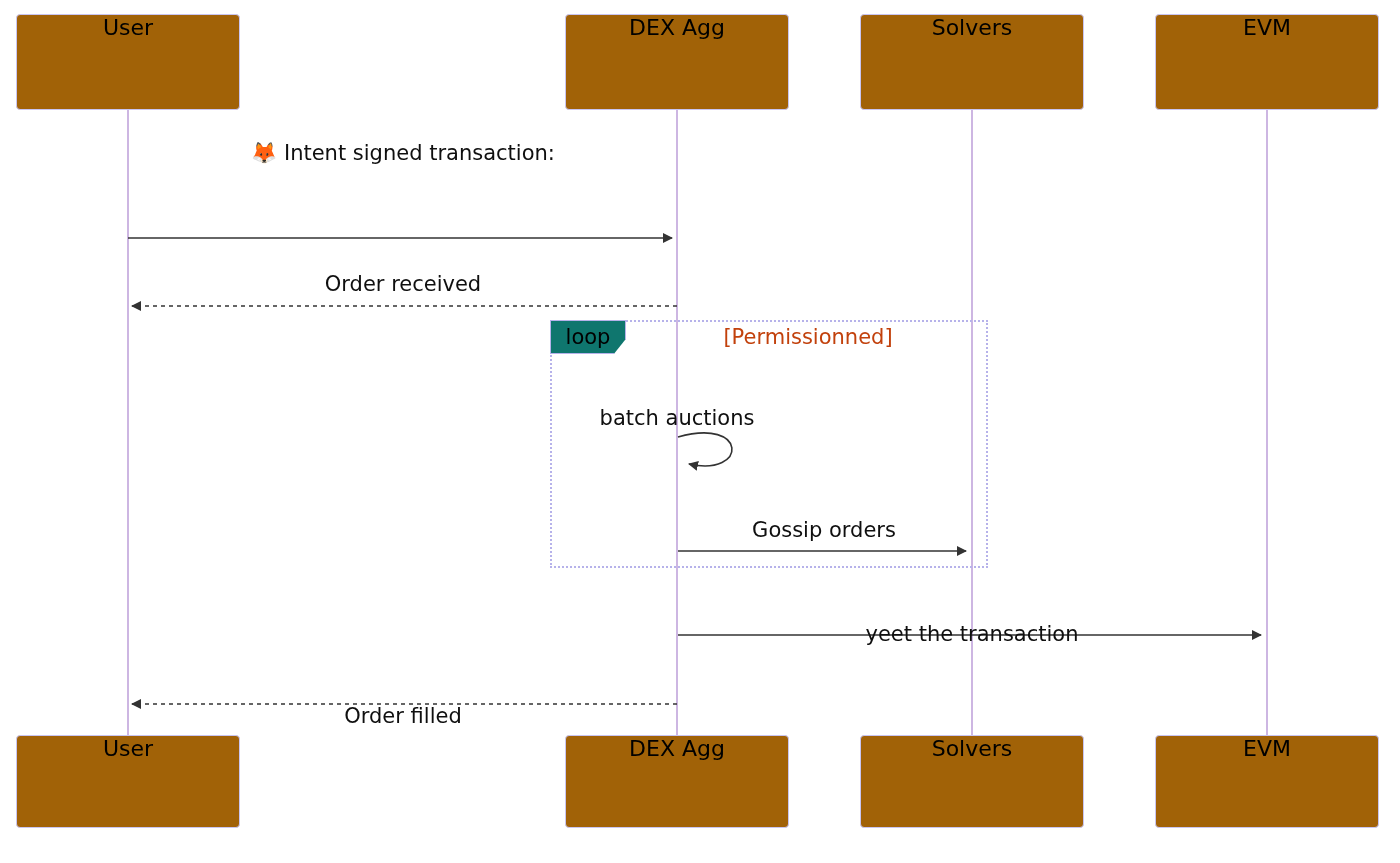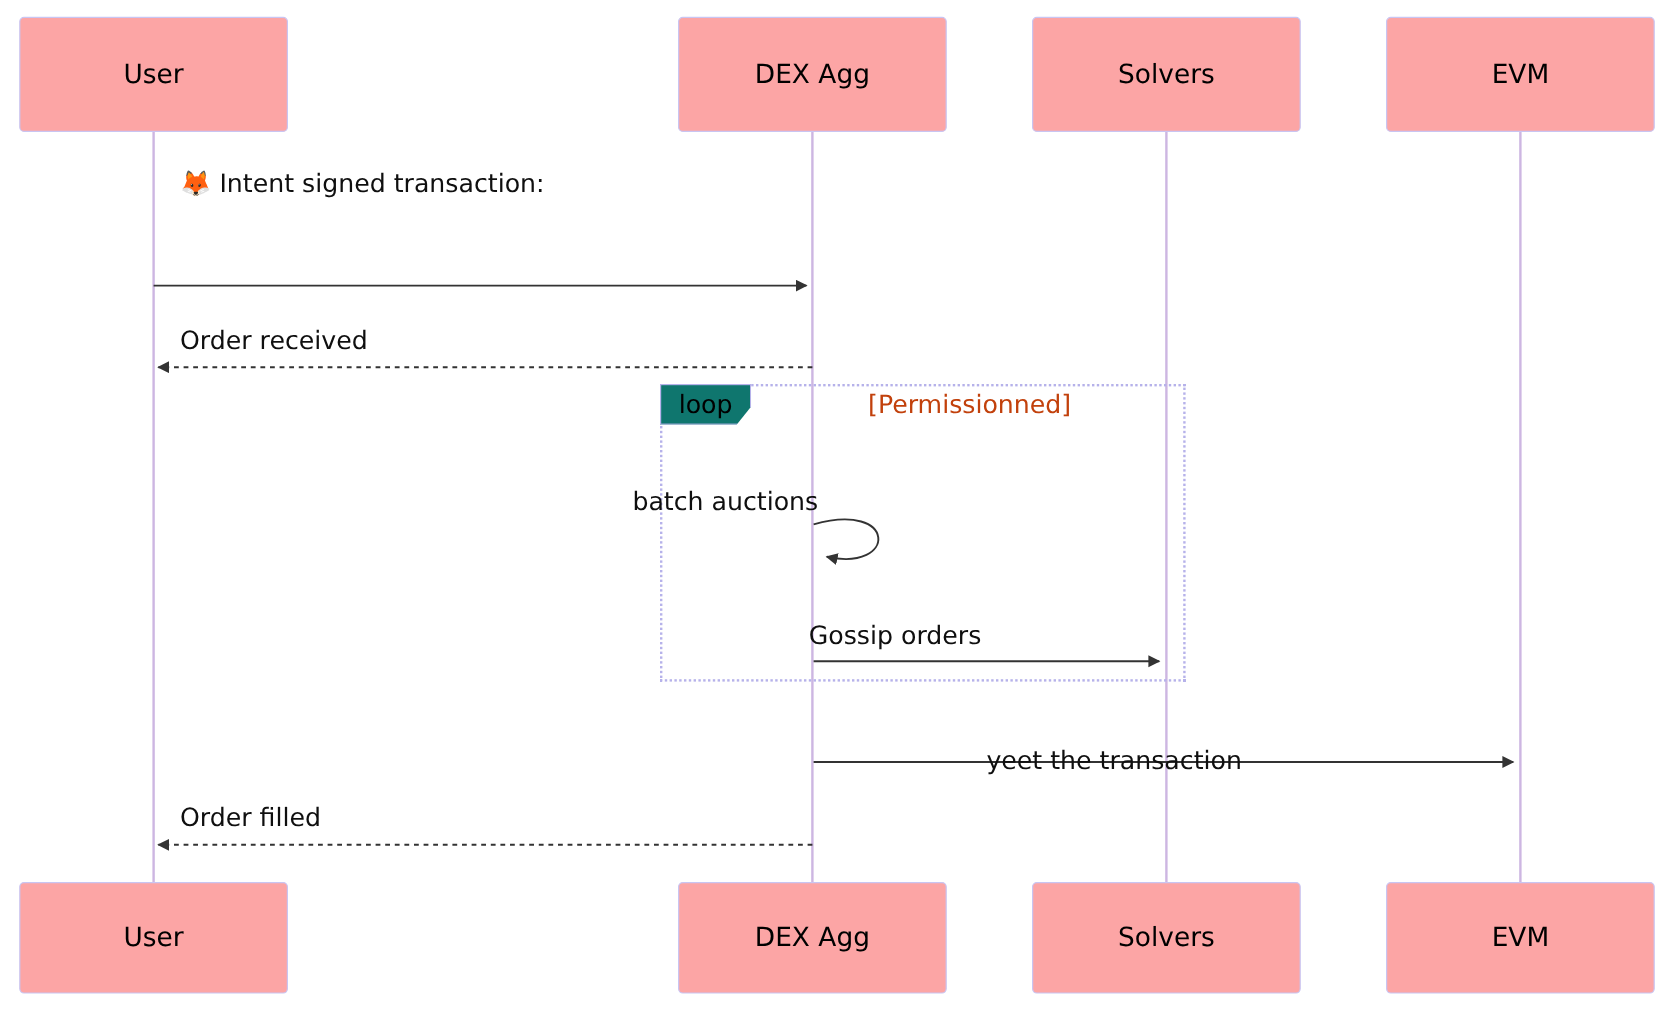--- a/index.html
+++ b/index.html
@@ -4,35 +4,35 @@
 <style>
   * { margin:0; padding:0; box-sizing:border-box; }
   html,body { background:#ffffff; }
   body { font-family:"DejaVu Sans","Liberation Sans",sans-serif; color:#111; }
   .canvas {
     position:relative; width:1400px; height:863px; background:#fff; overflow:hidden;
   }
   
   .actor-box {
     position:absolute; width:224px; height:96px;
-    background:#fca5a5; border:1px solid #c9c5f2; border-radius:4px;
-    display:flex; align-items:center; justify-content:center;
+    background:#a16207; border:1px solid #c9c5f2; border-radius:4px;
+    display:flex; align-items:flex-start; justify-content:center;
     font-size:22px; color:#000;
   }
   .actor-box.bottom { height:93px; }
   
   .lifeline {
     position:absolute; top:110px; height:625px; width:1.5px;
     background:#cdb6e2;
   }
   
   .arrows { position:absolute; left:0; top:0; width:1400px; height:863px; pointer-events:none; }
   
   .msg-label {
-    position:absolute; text-align:left; font-size:21px; color:#0f0f0f;
+    position:absolute; text-align:center; font-size:21px; color:#0f0f0f;
     line-height:32px; white-space:nowrap;
   }
   
   .loop-box {
     position:absolute; left:550px; top:320px; width:438px; height:248px;
     border:2px dotted #b6b2ea;
   }
   .loop-tag {
     position:absolute; left:550px; top:320px; width:76px; height:34px;
     background:#0f766e; border:1px solid #b6b2ea;
@@ -112,15 +112,15 @@
   </div>
 
   <div class="msg-label" style="left:150px; top:268px; width:506px;">Order received</div>
 
   <div class="msg-label" style="left:527px; top:402px; width:300px;">batch auctions</div>
 
   <div class="msg-label" style="left:674px; top:514px; width:300px;">Gossip orders</div>
 
   <div class="msg-label" style="left:822px; top:618px; width:300px;">yeet the transaction</div>
 
-  <div class="msg-label" style="left:150px; top:665px; width:506px;">Order filled</div>
+  <div class="msg-label" style="left:150px; top:700px; width:506px;">Order filled</div>
 
 </div>
 
 </body></html>

